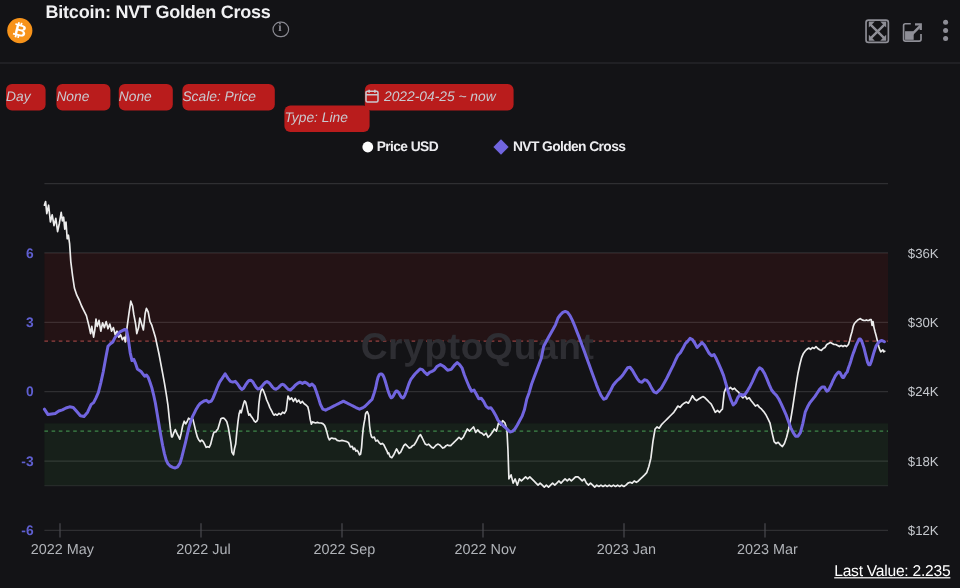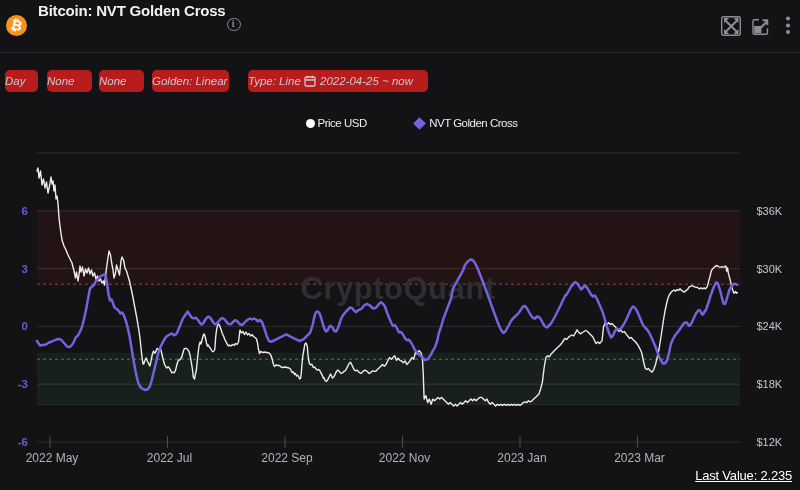--- a/index.html
+++ b/index.html
@@ -7,21 +7,21 @@
   body { font-family:"Liberation Sans", sans-serif; position:relative; }
   .header { position:absolute; top:0; left:0; width:800px; height:53px; border-bottom:1px solid #2a2a2f; }
   .btc { position:absolute; left:6px; top:15px; width:21px; height:21px; border-radius:50%; background:#f7931a; }
   .btc span { position:absolute; left:0; top:0; width:21px; height:21px; line-height:21px; text-align:center; color:#fff; font-weight:bold; font-size:14px; display:block; transform:rotate(14deg); }
   .title { position:absolute; left:38px; top:2px; font-size:15px; font-weight:bold; color:#f1f1f3; letter-spacing:-0.2px; }
   .info { position:absolute; left:227px; top:17.5px; width:13.5px; height:13.5px; border:1.5px solid #8a8a92; border-radius:50%; }
   .info:after { content:"i"; position:absolute; left:0; top:-1px; width:10.5px; text-align:center; font-size:10px; font-weight:bold; color:#8a8a92; font-family:"Liberation Serif", serif; }
   .hicons { position:absolute; left:700px; top:14px; }
   .tbtn { position:absolute; top:70px; height:22px; line-height:22px; text-align:left; background:#b91c1c; color:#c9c9cf; font-size:11.5px; border-radius:5px;font-style:italic; }
   .legend { position:absolute; top:113px; left:4px; width:800px; height:18px; text-align:center; }
-  .leg-item { display:inline-block; font-size:11.5px; font-weight:normal; color:#ececef; margin:0 14.5px; letter-spacing:-0.5px;padding-left:15px; }
+  .leg-item { display:inline-block; font-size:11.5px; font-weight:bold; color:#ececef; margin:0 14.5px; letter-spacing:-0.5px;padding-left:15px; }
   .dot { display:inline-block; width:9px; height:9px; border-radius:50%; background:#fdfdfd; margin-right:3px; vertical-align:-1px; }
   .dia { display:inline-block; width:9px; height:9px; background:#7165df; transform:rotate(45deg); margin-right:5px; vertical-align:-1px; }
   .lastv { position:absolute; right:8px; top:468px; font-size:13px; font-weight:normal; color:#fff; text-decoration:underline; letter-spacing:-0.2px; }
 </style>
 </head>
 <body>
 <svg width="800" height="490" style="position:absolute;left:0;top:0">
 <rect x="37" y="210.8" width="703" height="73.39999999999998" fill="#241315"></rect>
 <rect x="37" y="352.8" width="703" height="51.89999999999998" fill="#17201a"></rect>
 <line x1="37" y1="153" x2="740" y2="153" stroke="rgba(255,255,255,0.12)" stroke-width="1"></line>
@@ -84,22 +84,22 @@
           <circle cx="88" cy="11.5" r="2.1"></circle>
           <circle cx="88" cy="18" r="2.1"></circle>
       </g>
     </svg>
   </div>
 </div>
 <div>
   <span class="tbtn" style="left:5px;width:33px;">Day</span>
   <span class="tbtn" style="left:47px;width:45px;">None</span>
   <span class="tbtn" style="left:99px;width:45px;">None</span>
-  <span class="tbtn" style="left:152px;width:77px;">Golden: Linear</span>
-  <span class="tbtn" style="left:248px;width:71px;">Type: Line</span>
+  <span class="tbtn" style="left:152px;width:77px;">Scale: Price</span>
+  <span class="tbtn" style="left:237px;width:71px;margin-top:18px;">Type: Line</span>
   <span class="tbtn" style="left:304px;width:124px;">
     <svg width="12" height="12" viewBox="0 0 12 12" style="vertical-align:-1.5px;margin-right:4px" fill="none" stroke="#c9c9cf" stroke-width="1.3">
       <rect x="1" y="2" width="10" height="9" rx="1.2"></rect>
       <path d="M1 5 h10 M3.6 0.8 v2.4 M8.4 0.8 v2.4"></path>
     </svg>2022-04-25 ~ now</span>
 </div>
 <div class="legend">
   <span class="leg-item"><span class="dot"></span>Price USD</span>
   <span class="leg-item"><span class="dia"></span>NVT Golden Cross</span>
 </div>

